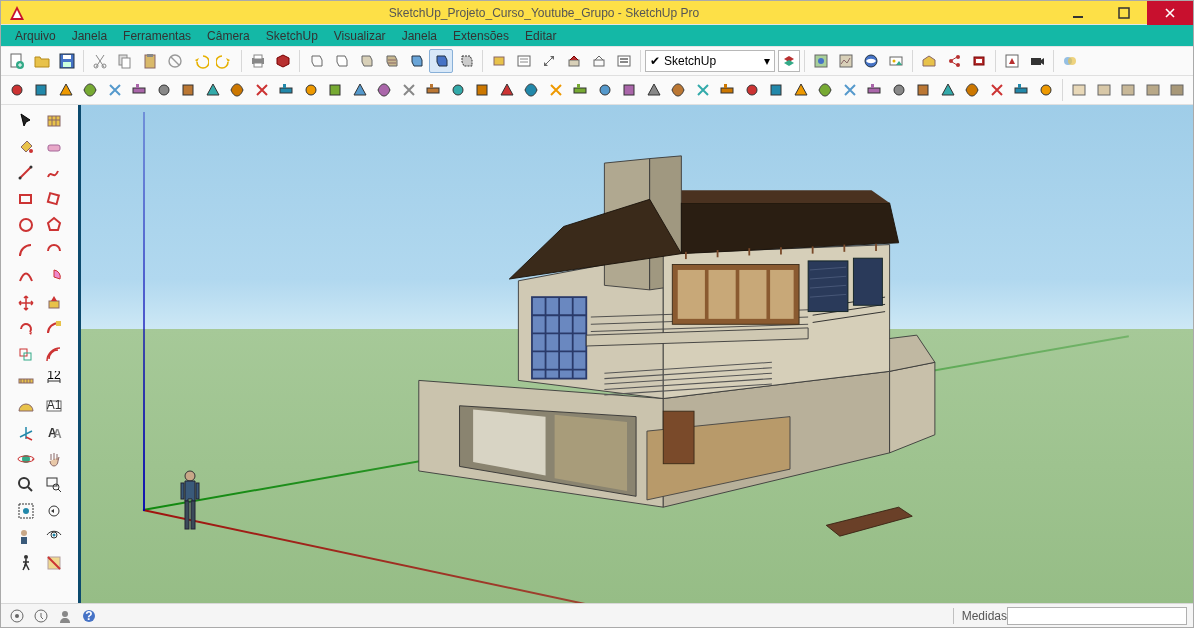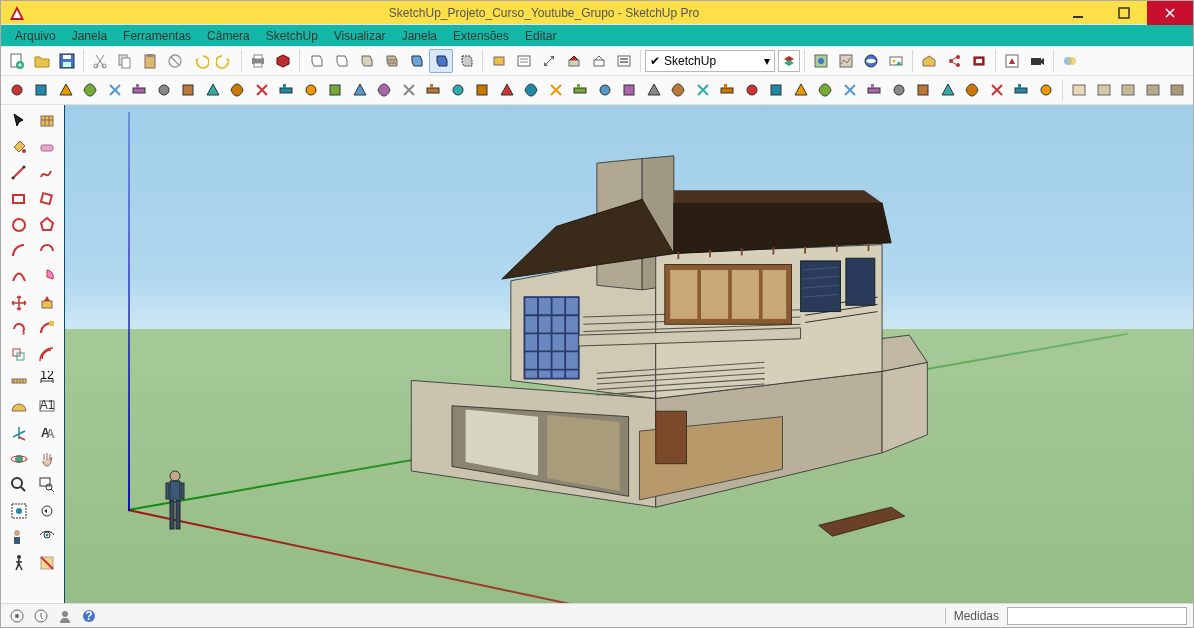--- a/index.html
+++ b/index.html
@@ -13,21 +13,21 @@
 .menubar{height:22px;display:flex;align-items:center;padding:0 6px;background:#14b8a6;border-bottom:1px solid #e5e5e5}
 .menubar .menu-item{padding:2px 8px;color:#333}
 .toolbar-row{display:flex;align-items:center;padding:2px 4px;background:#fafafa;border-bottom:1px solid #e0e0e0;gap:1px;flex-wrap:nowrap}
 .tbtn{width:24px;height:24px;display:flex;align-items:center;justify-content:center;border:1px solid transparent;border-radius:2px;color:#555}
 .tbtn svg{width:18px;height:18px}
 .sep{width:1px;height:22px;background:#d8d8d8;margin:0 3px}
 .layer-select{display:flex;align-items:center;height:22px;border:1px solid #b8b8b8;background:#fff;padding:0 4px;width:130px;justify-content:space-between}
 .layer-select .chk{margin-right:4px}
 .layer-ctrl-btn{width:22px;height:22px;border:1px solid #b8b8b8;display:flex;align-items:center;justify-content:center;margin-left:2px;background:#fff}
 .workarea{flex:1;display:flex;overflow:hidden}
-.side-toolbar{width:64px;background:#fafafa;border-right:1px solid #0c4a6e;display:flex;flex-direction:column;padding:4px 2px;gap:2px;overflow:hidden}
+.side-toolbar{width:80px;background:#fafafa;border-right:3px solid #0c4a6e;display:flex;flex-direction:column;padding:4px 2px;gap:2px;overflow:hidden}
 .side-row{display:flex;gap:2px;justify-content:center}
 .sbtn{width:26px;height:24px;display:flex;align-items:center;justify-content:center;border:1px solid transparent;border-radius:2px}
 .sbtn svg{width:20px;height:20px}
 .viewport{flex:1;position:relative;background:linear-gradient(to bottom,#9fcde8 0%,#b1d8ef 35%,#cde8f5 45%,#c0e0b8 46%,#a8cf9a 100%)}
 .ground{position:absolute;left:0;right:0;bottom:0;top:45%;background:linear-gradient(to bottom,#a6c998 0%,#96bd86 100%)}
 .axis-red{position:absolute;left:5.6%;bottom:18.5%;width:94%;height:2px;background:linear-gradient(to right,rgba(160,0,0,.9),rgba(160,0,0,.3));transform-origin:left center;transform:rotate(12deg)}
 .axis-green{position:absolute;left:5.6%;bottom:18.5%;width:90%;height:2px;background:linear-gradient(to right,rgba(0,130,0,.9),rgba(0,130,0,.3));transform-origin:left center;transform:rotate(-10deg)}
 .axis-blue{position:absolute;left:5.6%;bottom:18.5%;width:2px;height:80%;background:linear-gradient(to top,rgba(0,0,180,.9),rgba(0,0,180,.3));transform-origin:bottom center}
 .house{position:absolute;left:26%;top:8%;width:56%;height:80%}
 .figure{position:absolute;left:8.5%;bottom:13%;width:28px;height:70px}
@@ -937,15 +937,15 @@
       </svg>
     </div>
   <div class="sicon">
       <svg width="16" height="16" viewBox="0 0 16 16">
         <circle cx="8" cy="8" r="6" fill="#4673c6"></circle>
         <text x="8" y="12" text-anchor="middle" fill="#fff" font-size="10" font-weight="bold">?</text>
       </svg>
     </div>
   <div class="spacer"></div>
   <div class="divider"></div>
-  <span style="margin-right:8px">Medidas</span>
+  <span style="">Medidas</span>
   <input class="measure-input" type="text" style="">
 </div>
 
 </body></html>

